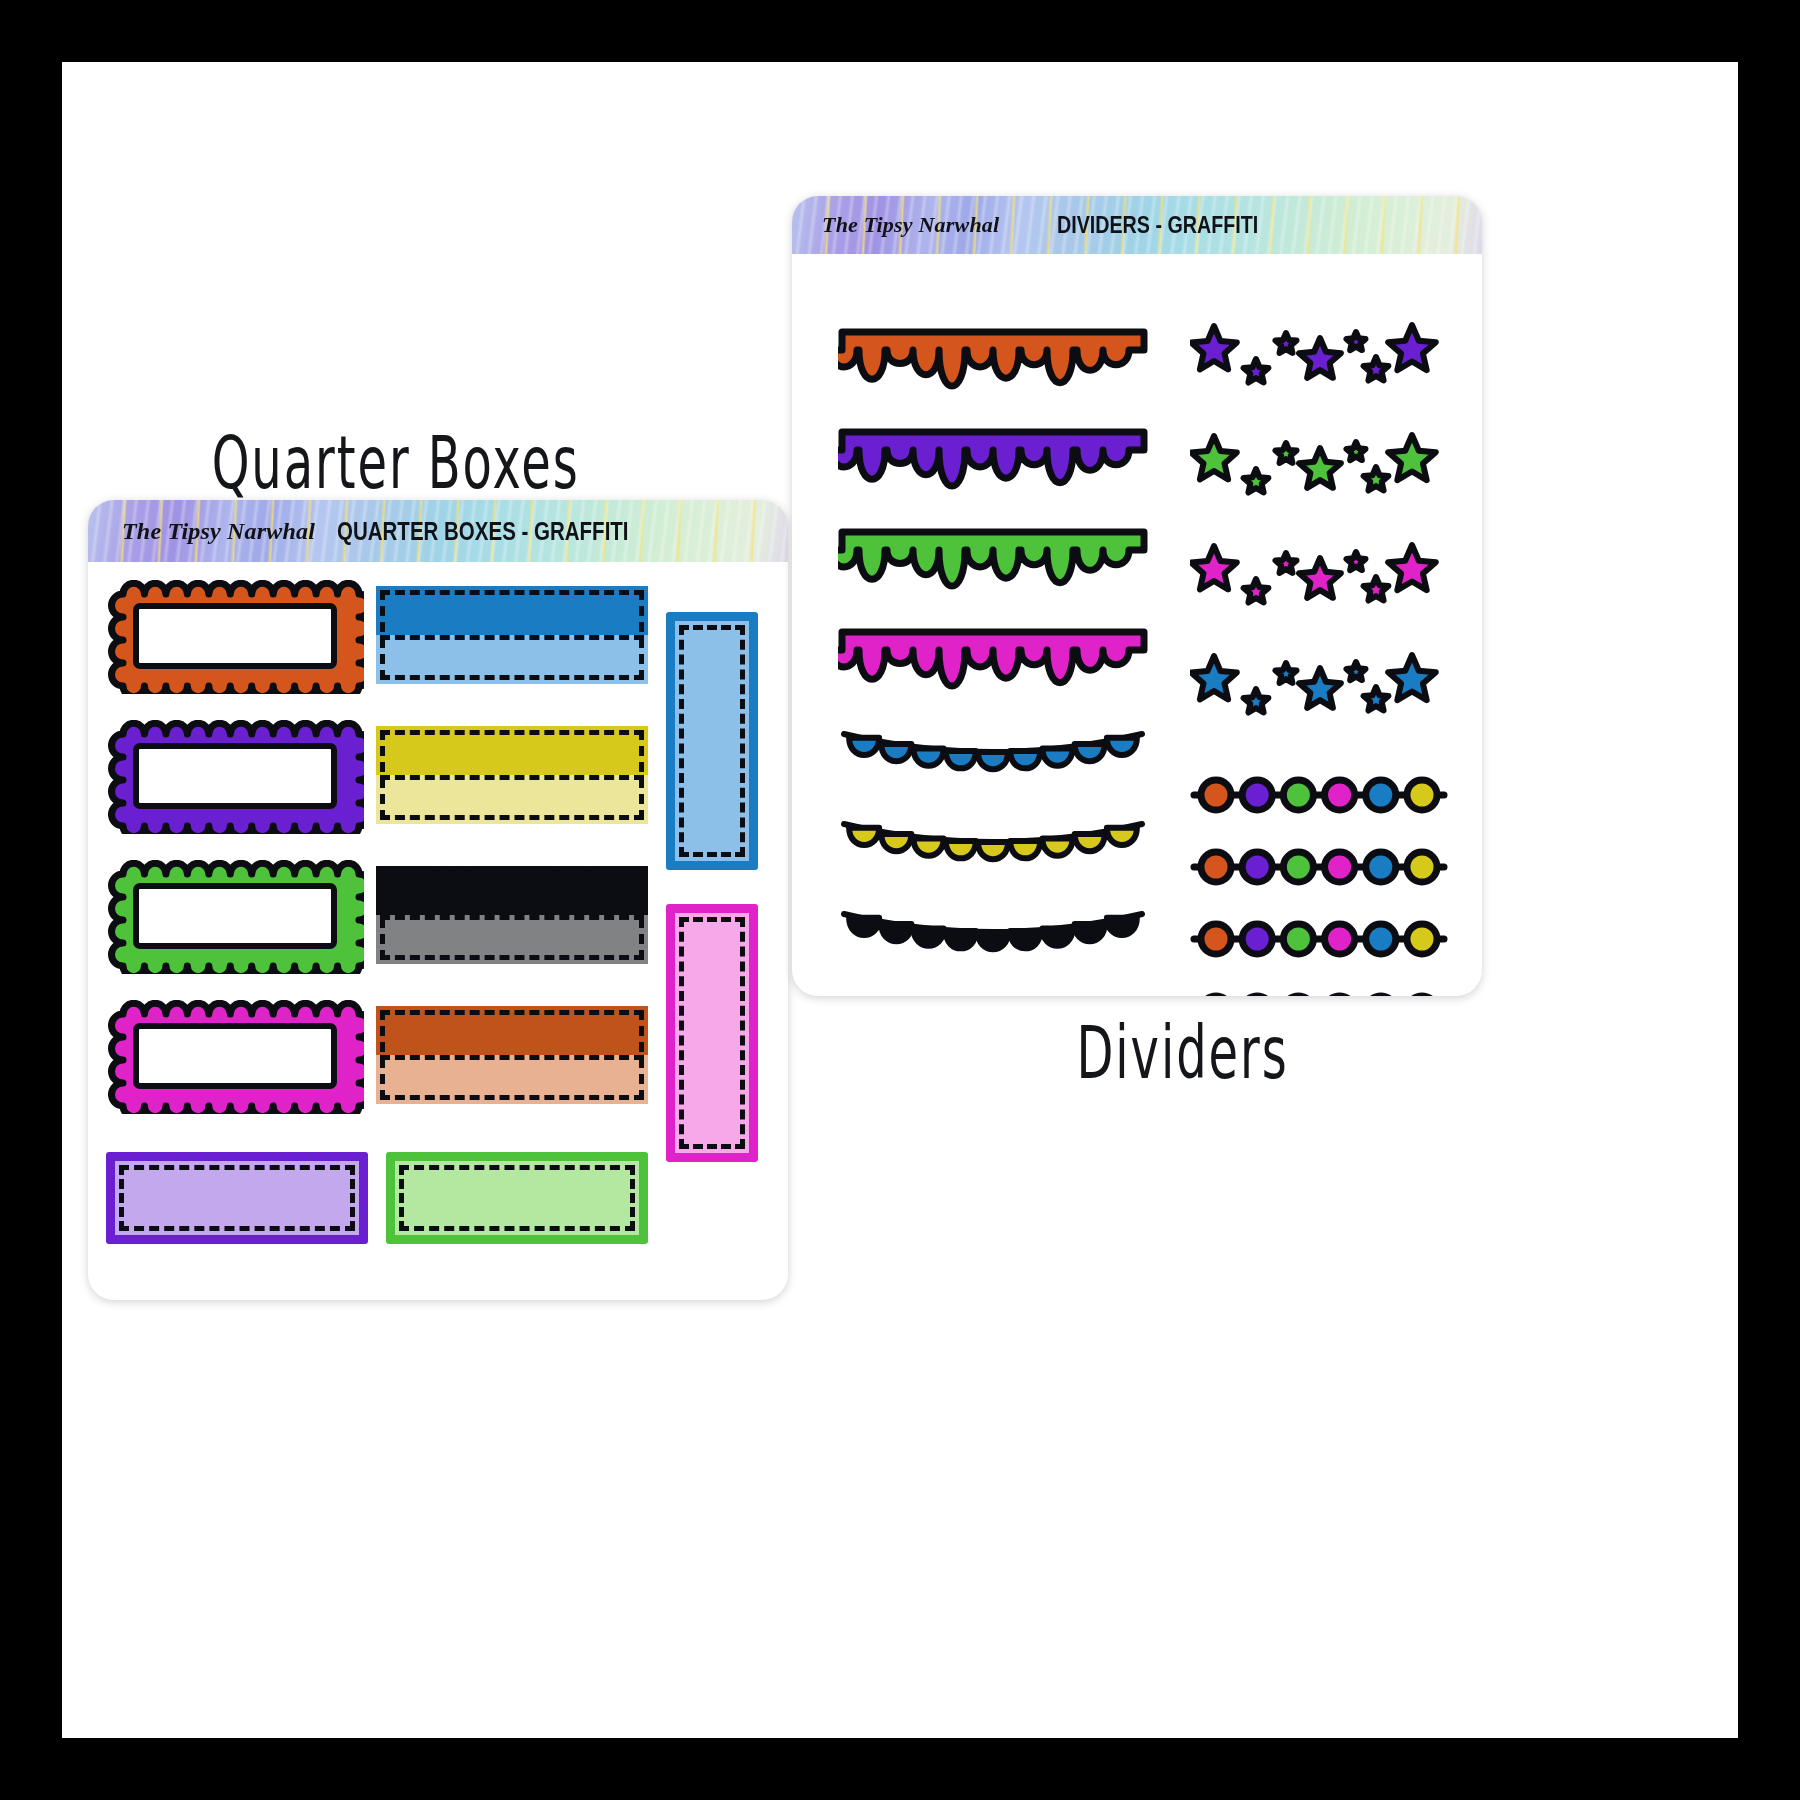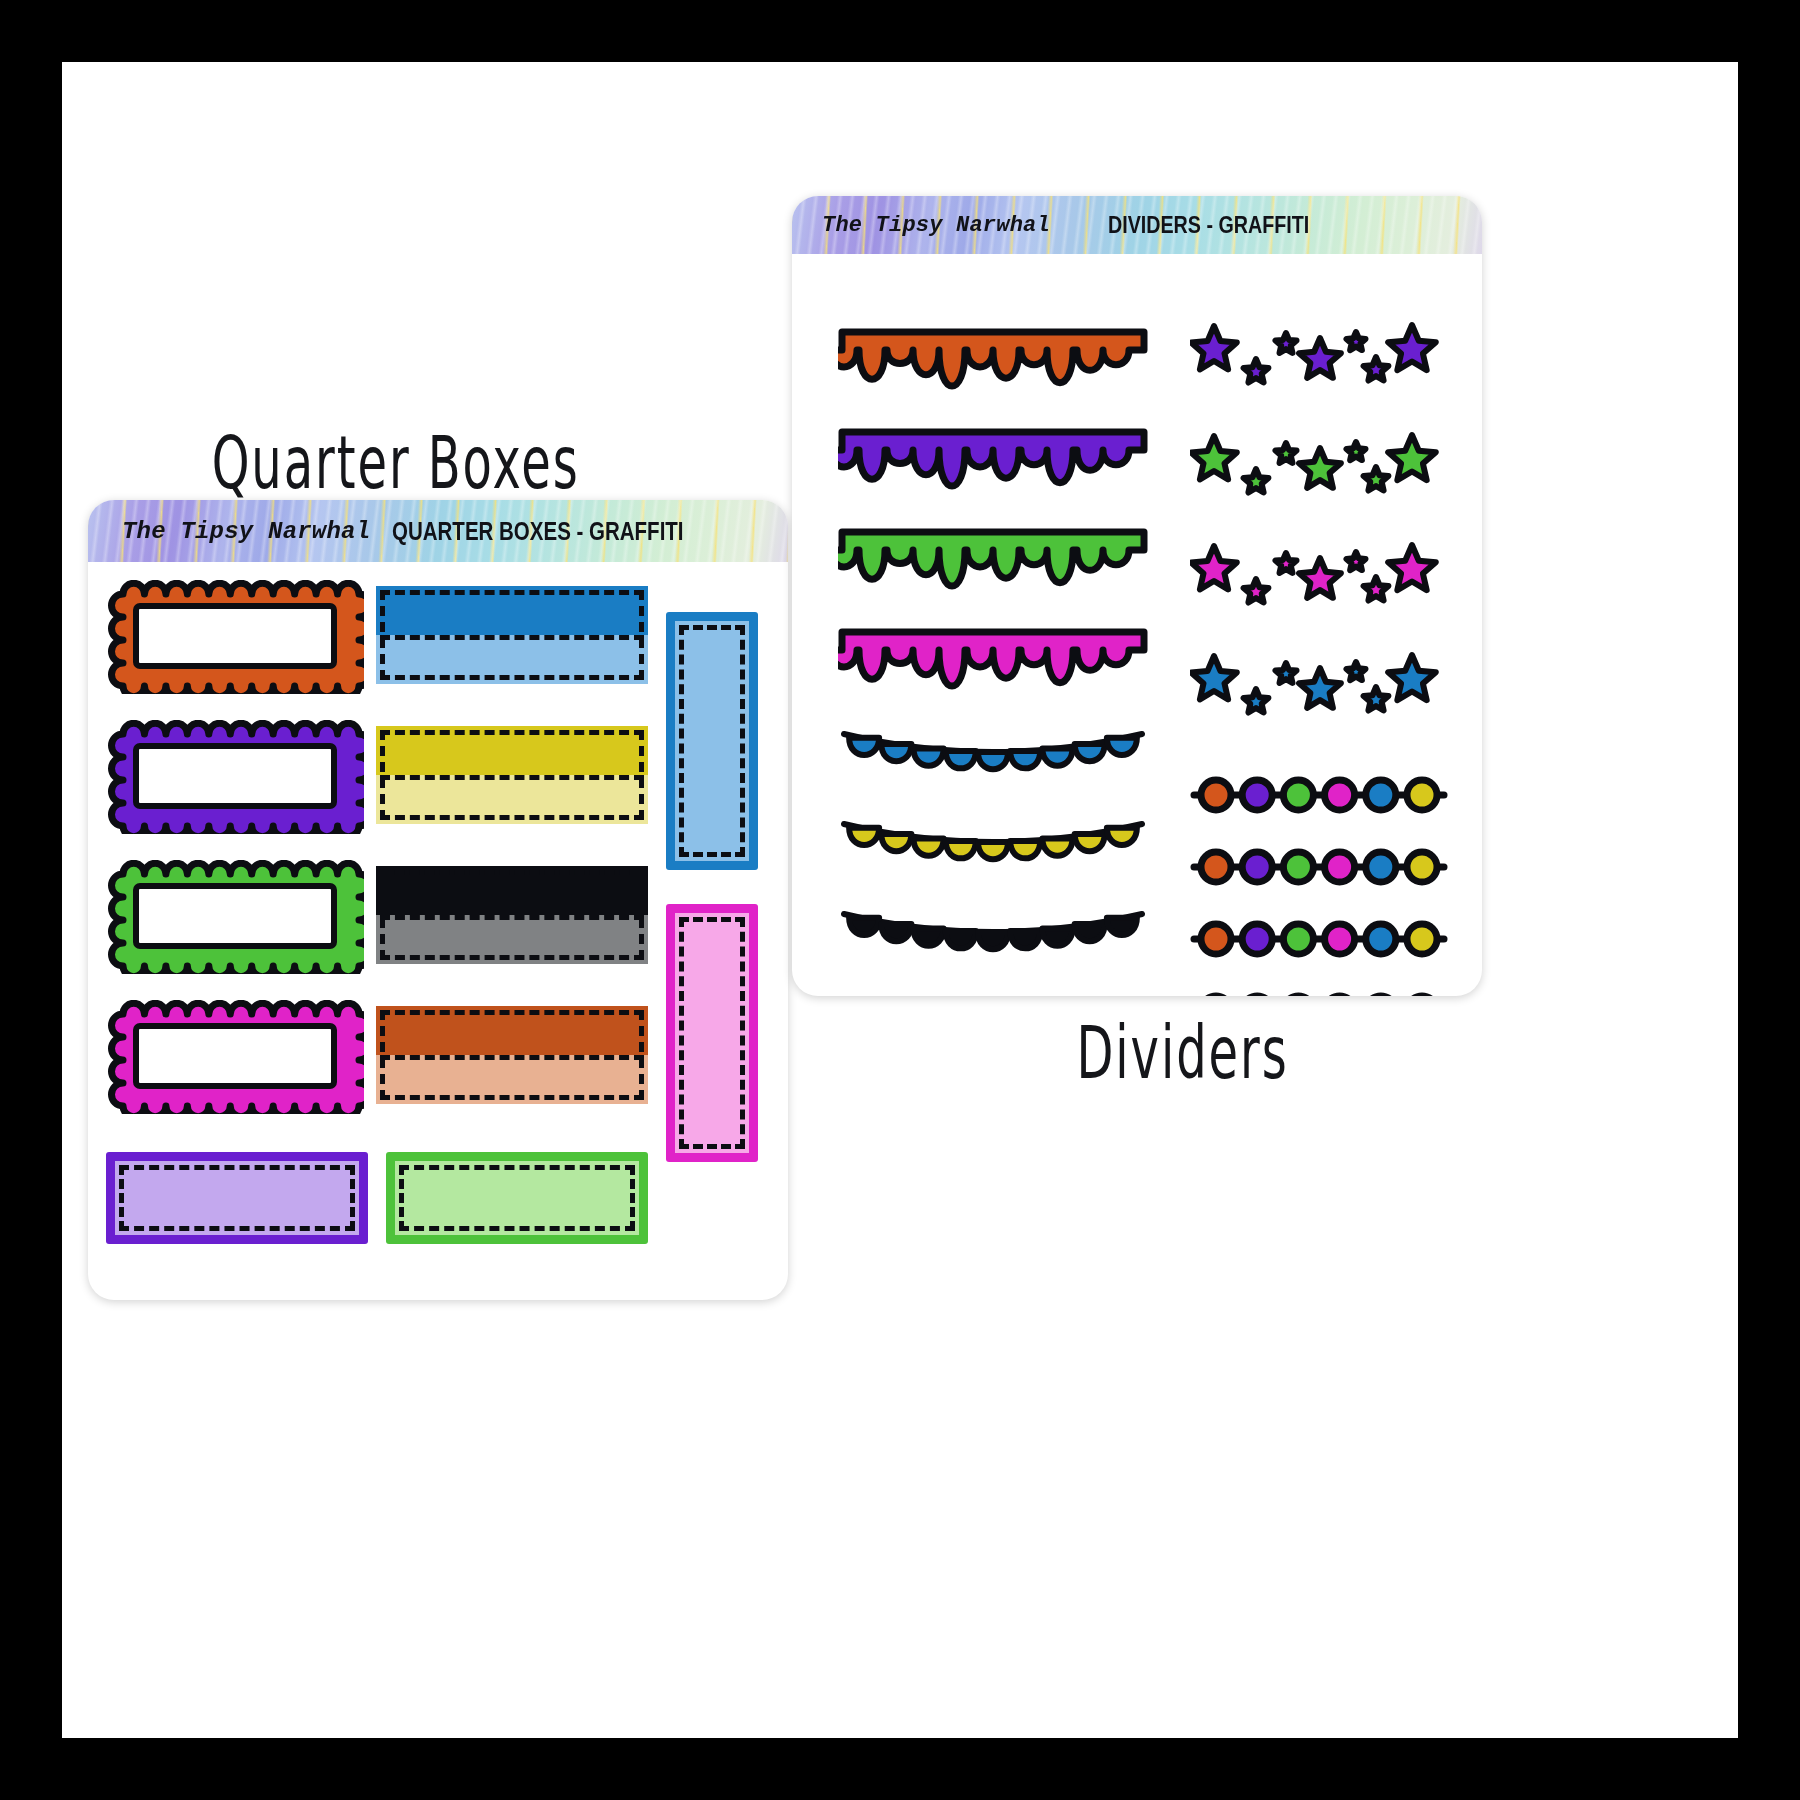--- a/index.html
+++ b/index.html
@@ -44,21 +44,21 @@
         rgba(247,226,120,0.85) 0px, rgba(247,226,120,0) 2px,
         rgba(247,226,120,0) 34px, rgba(247,226,120,0.7) 37px),
       linear-gradient(100deg,
         #b9c2ef 0%, #a99ee6 7%, #9f93e3 13%,
         #aeb4ec 20%, #9ea9e8 26%, #b5c6f0 33%,
         #a8c8e9 41%, #9fd3e6 50%, #a8dde6 58%,
         #b5e4e0 66%, #c4ead8 74%, #d3eed4 82%,
         #dcefd8 89%, #e4eede 95%, #ded8ea 100%);
   }
   .brand {
-    font-family: Liberation Mono, monospace;
+    font-family: Liberation Serif, serif;
     font-weight: 700;
     font-style: italic;
     color: #111218;
     white-space: nowrap;
     letter-spacing: 0.2px;
   }
   .sheet-title {
     font-family: "Liberation Sans Narrow", "Liberation Sans", sans-serif;
     font-weight: 700;
     color: #111218;

